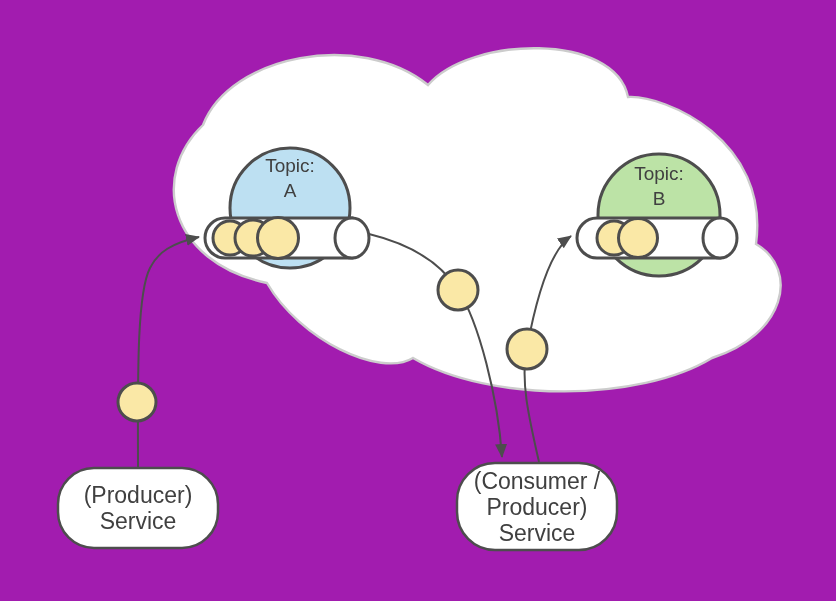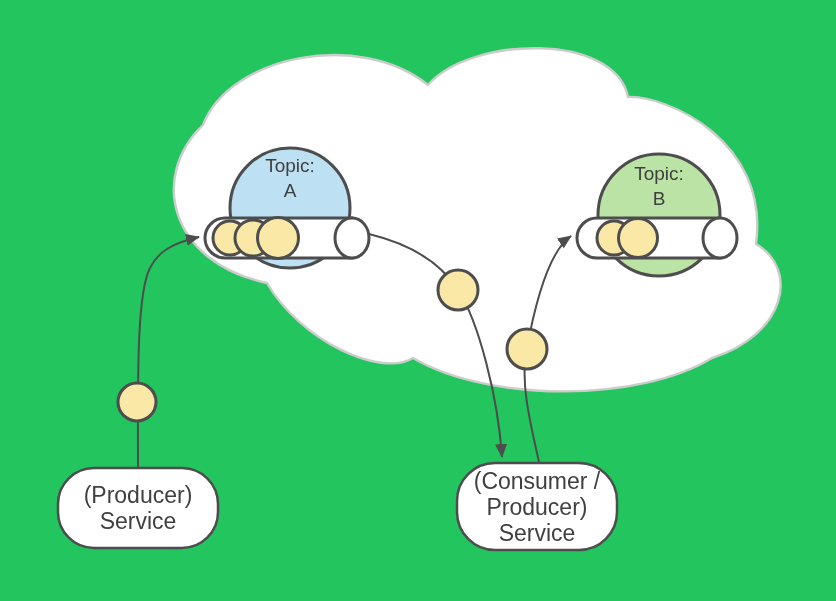--- a/index.html
+++ b/index.html
@@ -1,16 +1,16 @@
 <!DOCTYPE html>
 <html><head>
 <meta charset="utf-8">
 <style>
   html,body{margin:0;padding:0;background:#ffffff;}
-  .stage{width:836px;height:601px;position:relative;background:#22c55e;overflow:hidden;
+  .stage{width:836px;height:601px;position:relative;background:#a21caf;overflow:hidden;
          font-family:"Liberation Sans", sans-serif;}
   svg text{font-family:"Liberation Sans", sans-serif;}
 </style>
 </head>
 <body>
 
 <div class="stage">
 <svg width="836" height="601" viewBox="0 0 836 601">
   <defs>
     <marker id="arrowhead" markerUnits="userSpaceOnUse" markerWidth="15" markerHeight="13" refX="13" refY="6" orient="auto">

